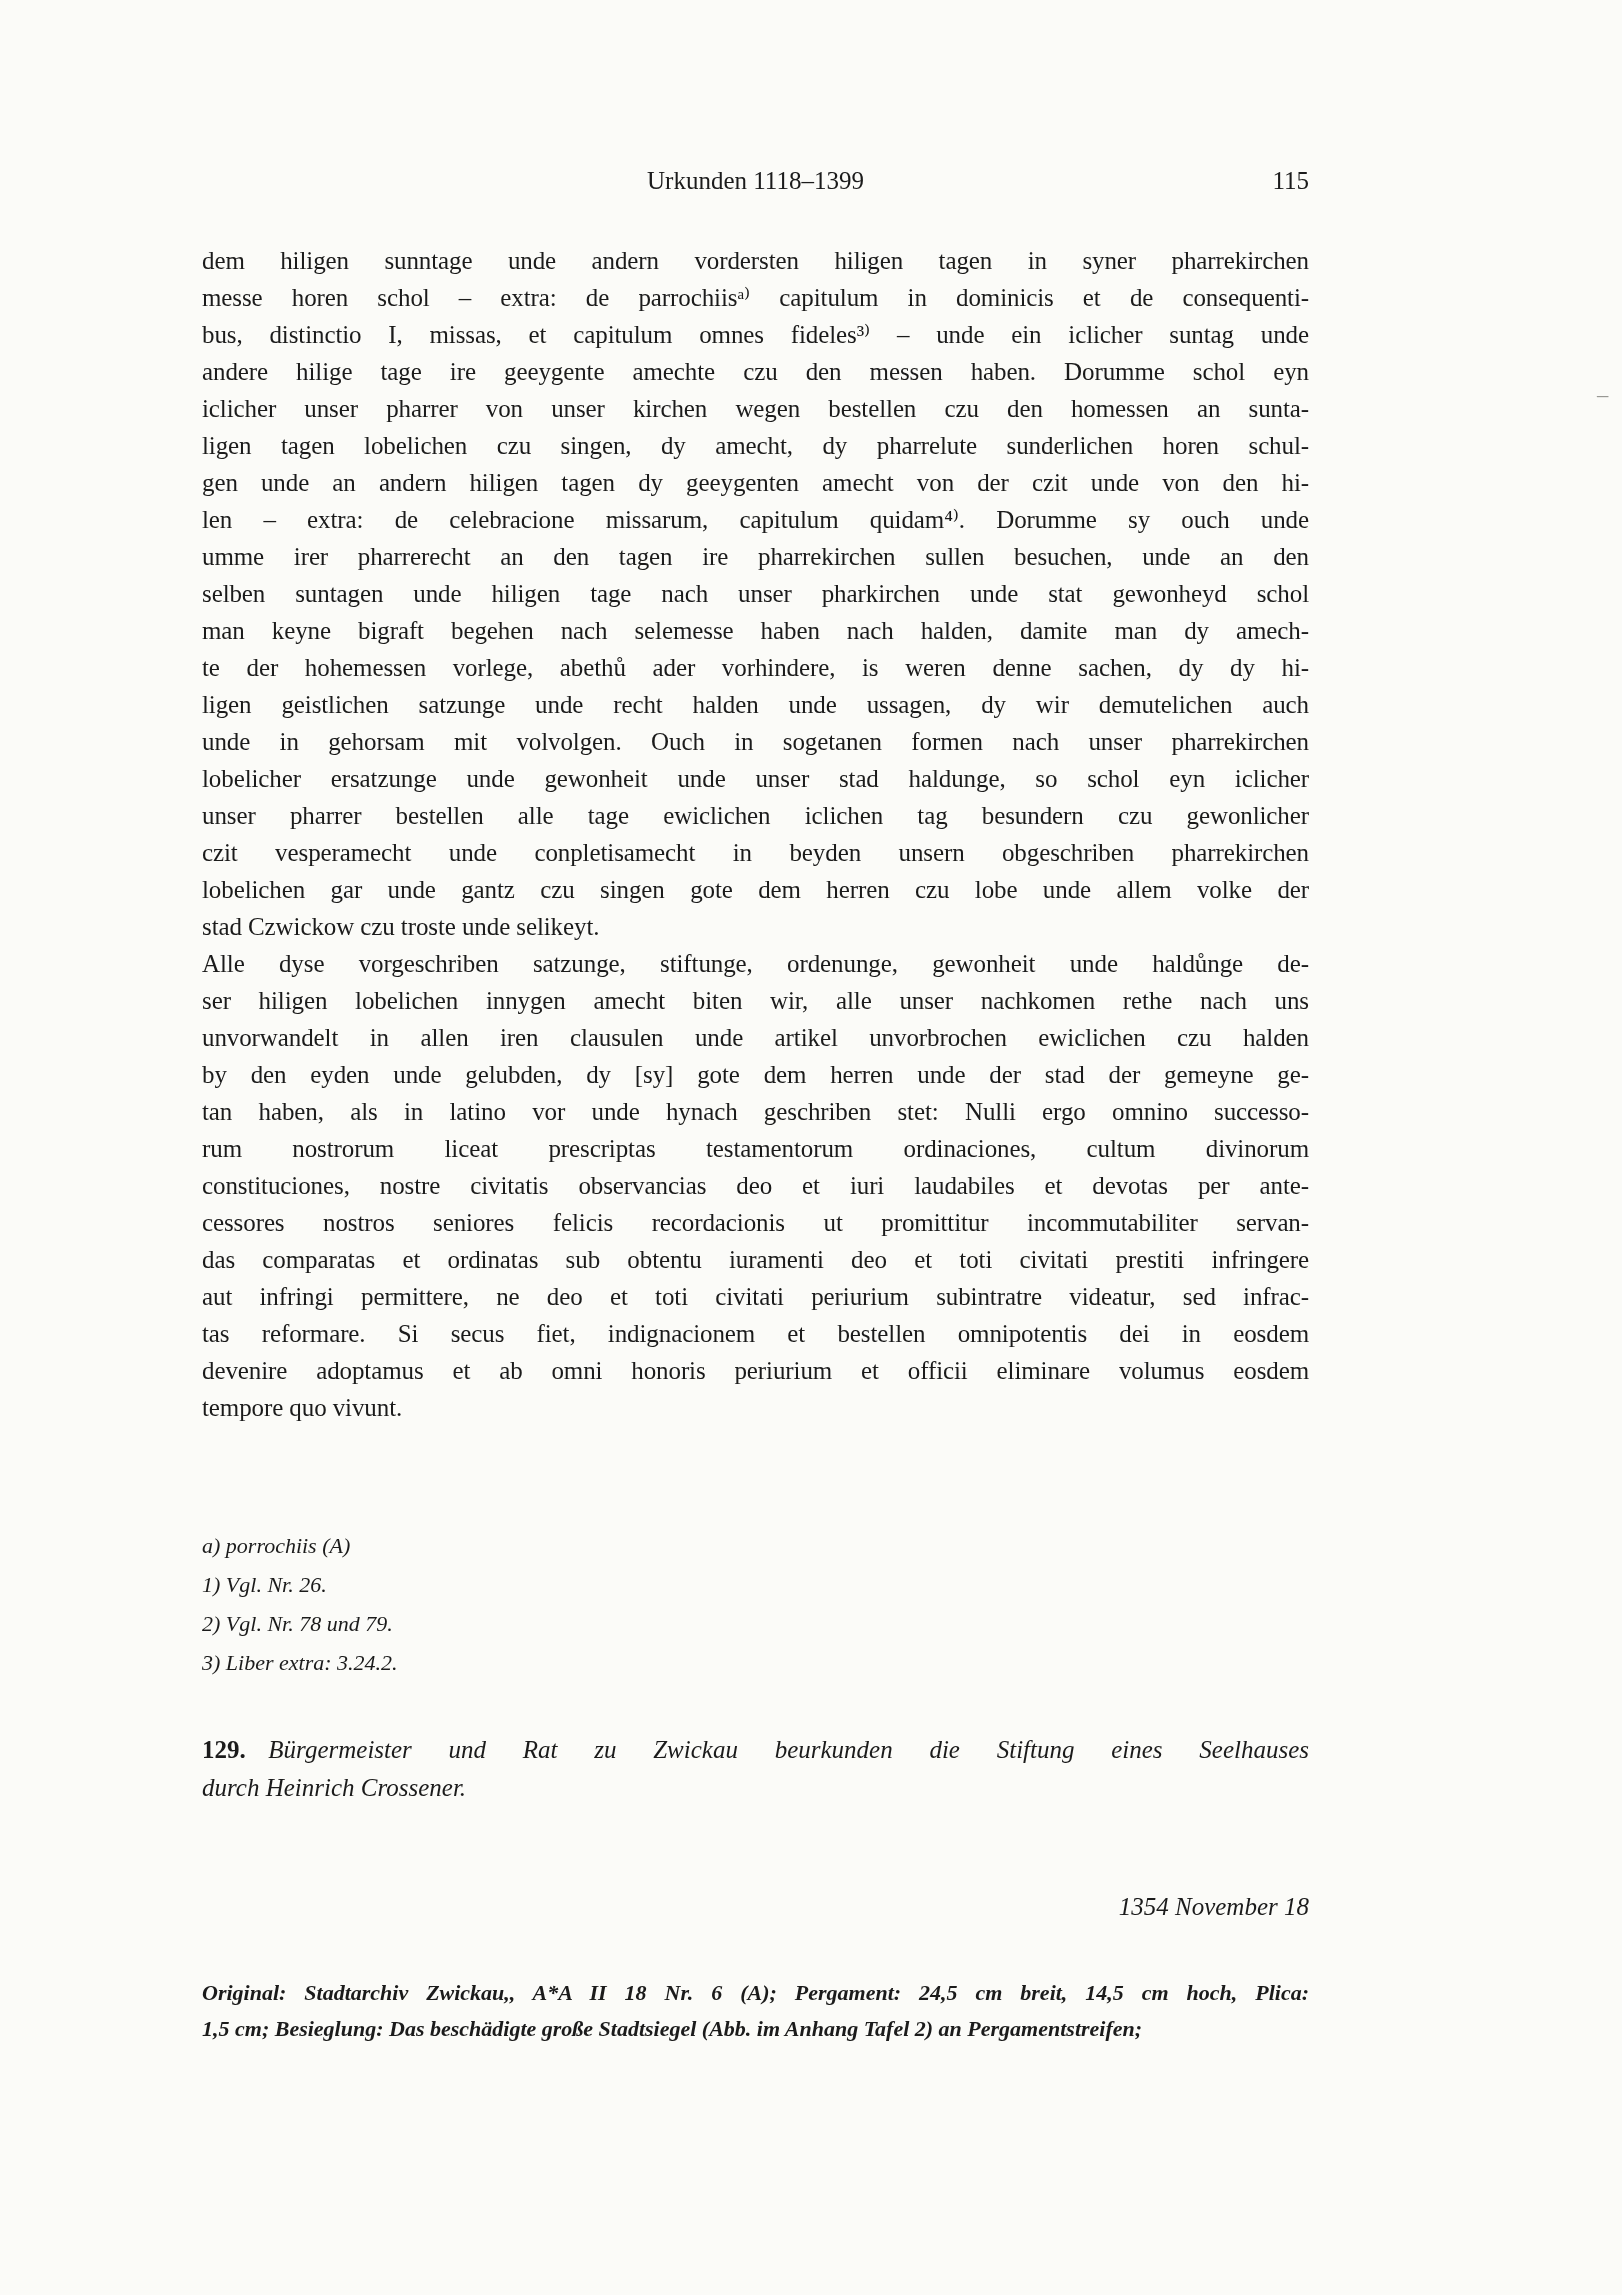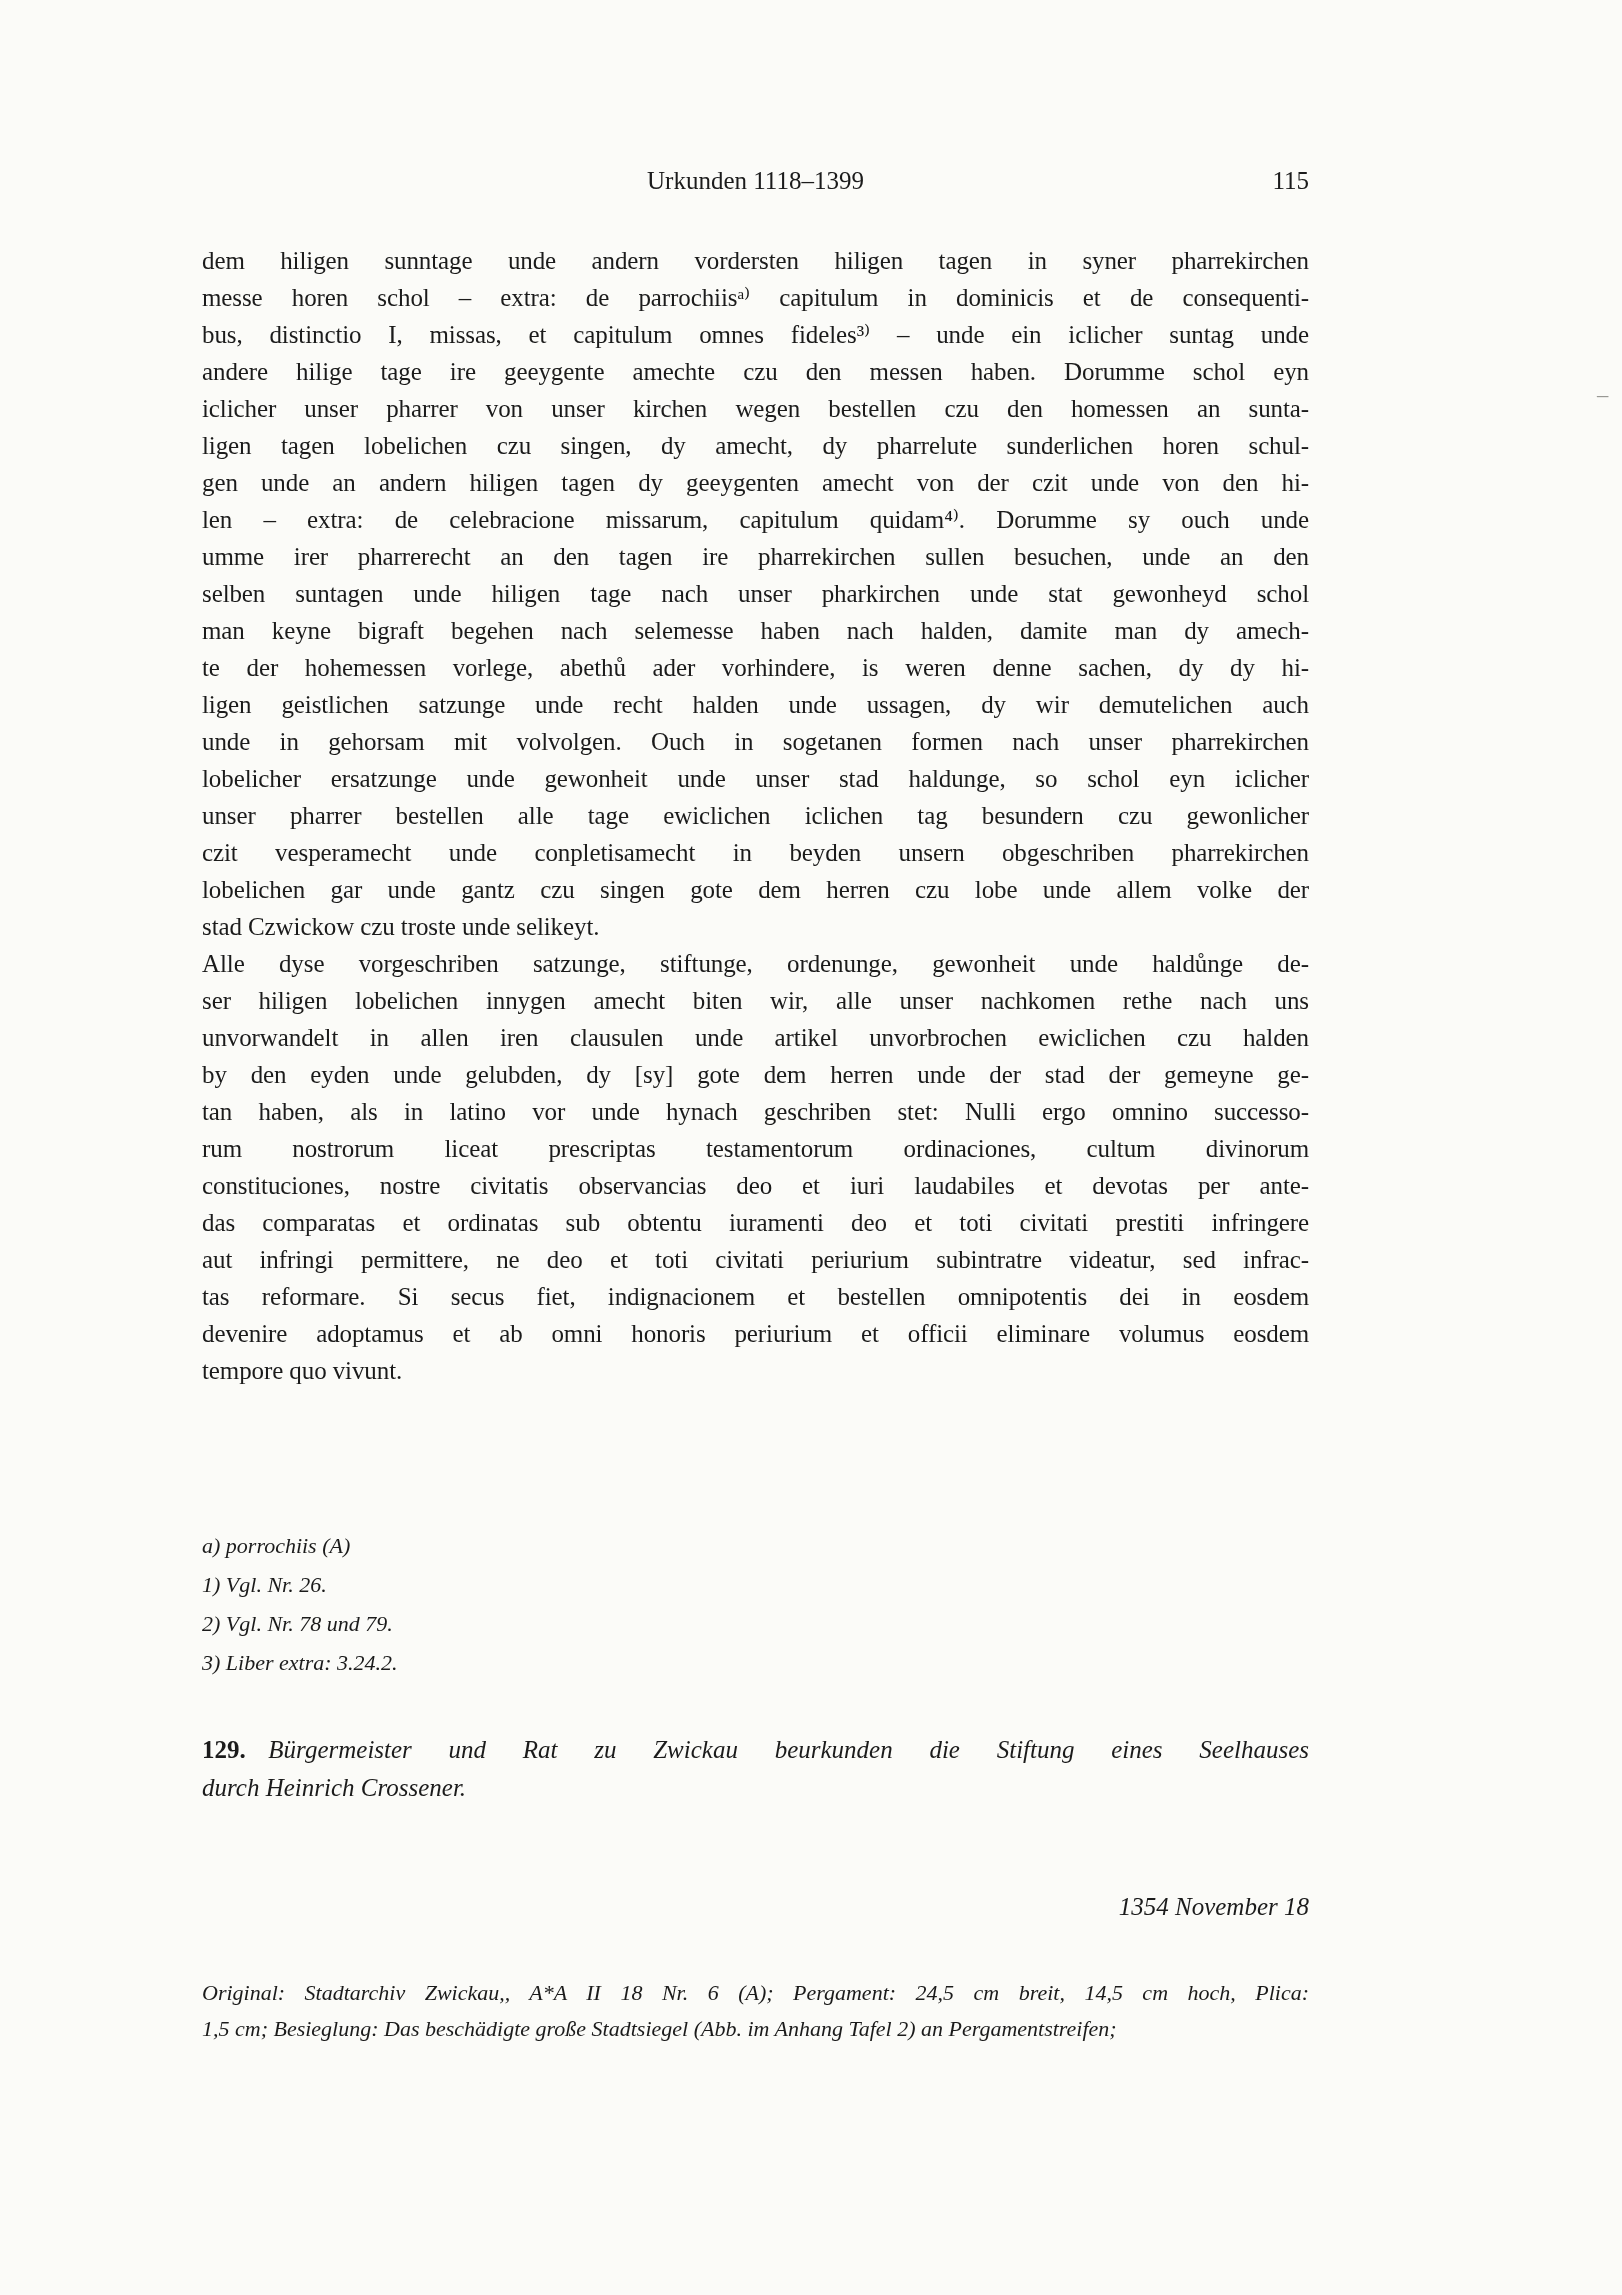--- a/index.html
+++ b/index.html
@@ -98,20 +98,21 @@
     left: 202px;
     top: 1975px;
     width: 1107px;
     font-size: 22px;
     line-height: 36px;
     font-style: italic;
   }
   .provenance .pline {
     text-align: justify;
     text-align-last: justify;
+    font-weight: bold;
   }
   .provenance .pline.plain {
     text-align: left;
     text-align-last: auto;
   }
   .margin-mark {
     position: absolute;
     left: 1597px;
     top: 382px;
     color: #989894;
@@ -149,20 +150,21 @@
     <div class="line">lobelichen gar unde gantz czu singen gote dem herren czu lobe unde allem volke der</div>
     <div class="line plain">stad Czwickow czu troste unde selikeyt.</div>
 
     <div class="line">Alle dyse vorgeschriben satzunge, stiftunge, ordenunge, gewonheit unde haldůnge de-</div>
     <div class="line">ser hiligen lobelichen innygen amecht biten wir, alle unser nachkomen rethe nach uns</div>
     <div class="line">unvorwandelt in allen iren clausulen unde artikel unvorbrochen ewiclichen czu halden</div>
     <div class="line">by den eyden unde gelubden, dy [sy] gote dem herren unde der stad der gemeyne ge-</div>
     <div class="line">tan haben, als in latino vor unde hynach geschriben stet: Nulli ergo omnino successo-</div>
     <div class="line">rum nostrorum liceat prescriptas testamentorum ordinaciones, cultum divinorum</div>
     <div class="line">constituciones, nostre civitatis observancias deo et iuri laudabiles et devotas per ante-</div>
+    <div class="line">cessores nostros seniores felicis recordacionis ut promittitur incommutabiliter servan-</div>
     <div class="line">das comparatas et ordinatas sub obtentu iuramenti deo et toti civitati prestiti infringere</div>
     <div class="line">aut infringi permittere, ne deo et toti civitati periurium subintratre videatur, sed infrac-</div>
     <div class="line">tas reformare. Si secus fiet, indignacionem et bestellen omnipotentis dei in eosdem</div>
     <div class="line">devenire adoptamus et ab omni honoris periurium et officii eliminare volumus eosdem</div>
     <div class="line plain">tempore quo vivunt.</div>
   </div>
 
   <div class="footnotes">
     <div class="fline">a) porrochiis (A)</div>
     <div class="fline">1) Vgl. Nr. 26.</div>

